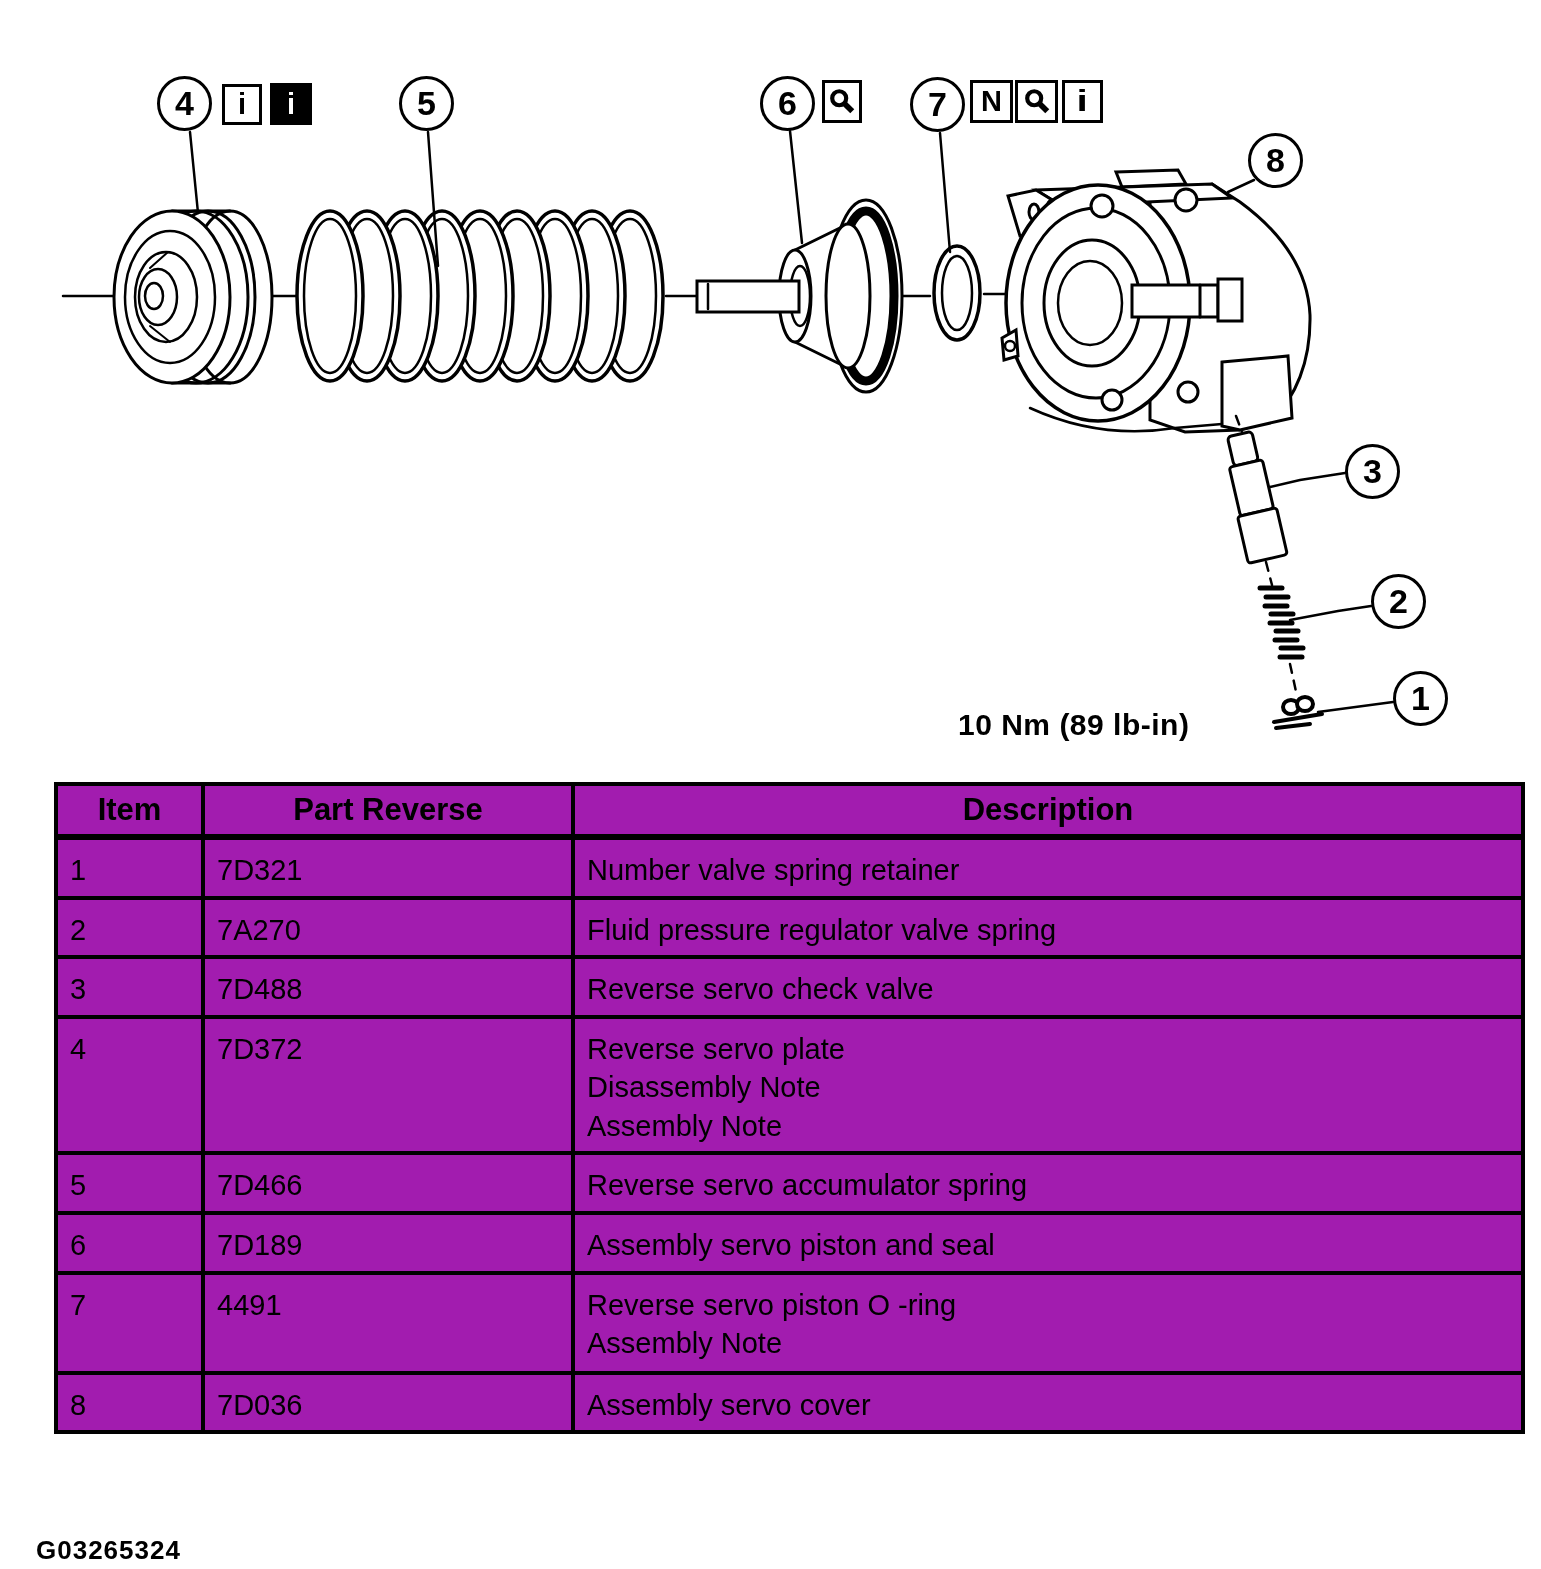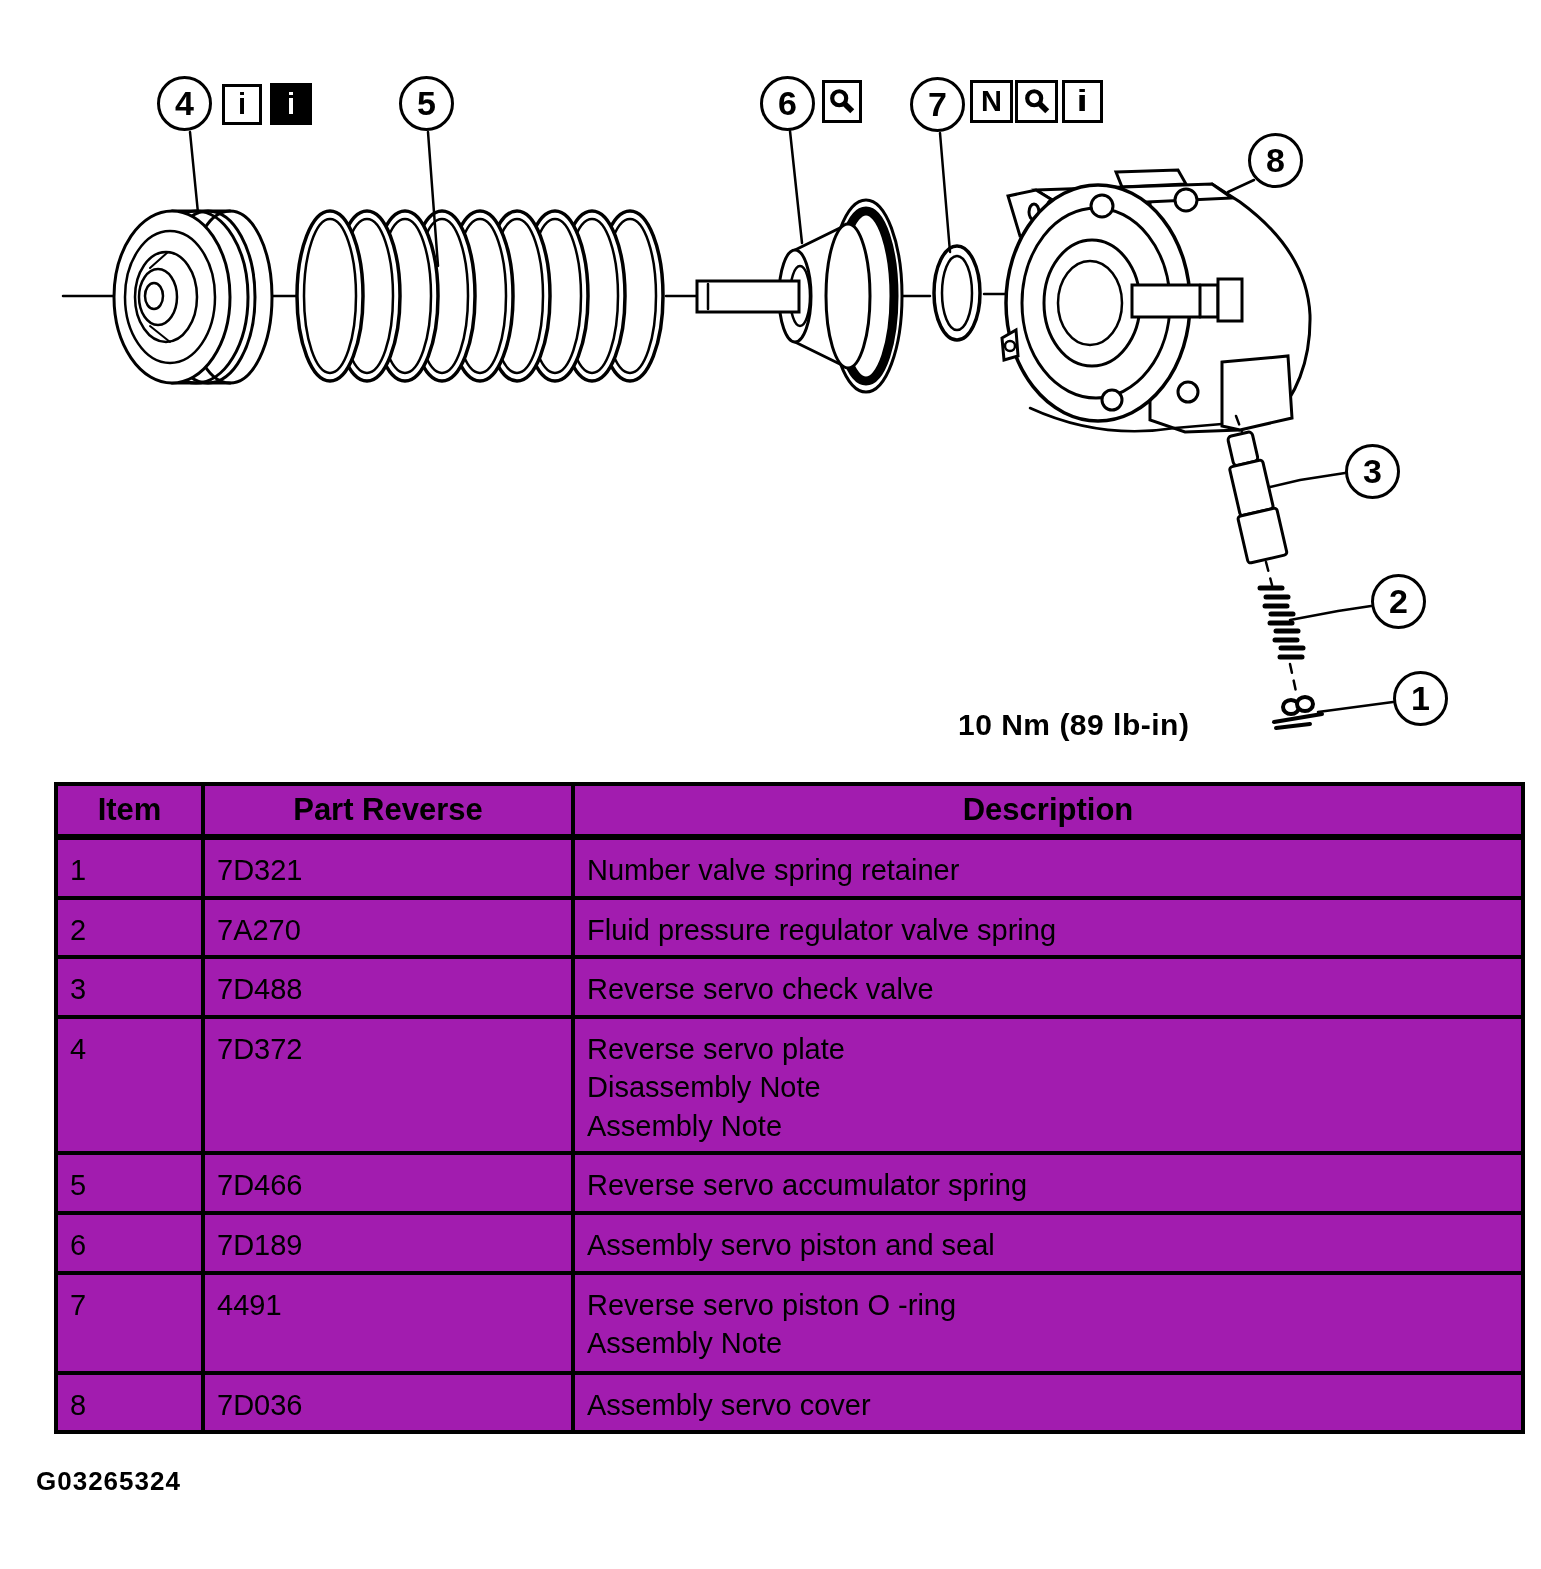--- a/index.html
+++ b/index.html
@@ -218,21 +218,21 @@
     <svg width="28" height="28" viewBox="0 0 30 30">
       <circle cx="12" cy="11" r="7.5" fill="none" stroke="#000" stroke-width="4.5"></circle>
       <line x1="17" y1="16" x2="26" y2="25" stroke="#000" stroke-width="6"></line>
     </svg>
   </div>
   <div class="iconbox" style="left:1062px;top:80px;width:41px;height:43px">
     <span class="barless">i</span>
   </div>
 
   <div class="torque" style="left:958px;top:708px">10 Nm (89 lb-in)</div>
-  <div class="figid" style="left:36px;top:1466px">G03265324</div>
+  <div class="figid" style="left:36px;top:1535px">G03265324</div>
 
   <table id="parts-table">
     <colgroup>
       <col class="col-item">
         <col class="col-part">
         <col class="col-desc">
     </colgroup>
     <thead>
       <tr>
         <th>Item</th>

